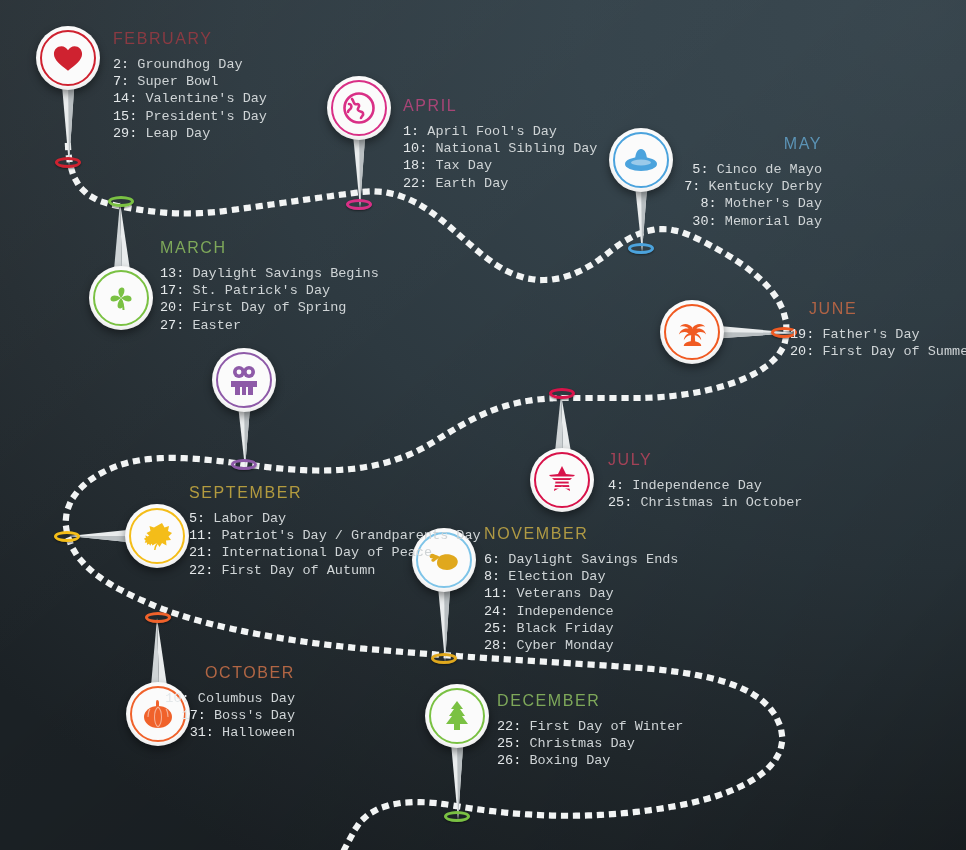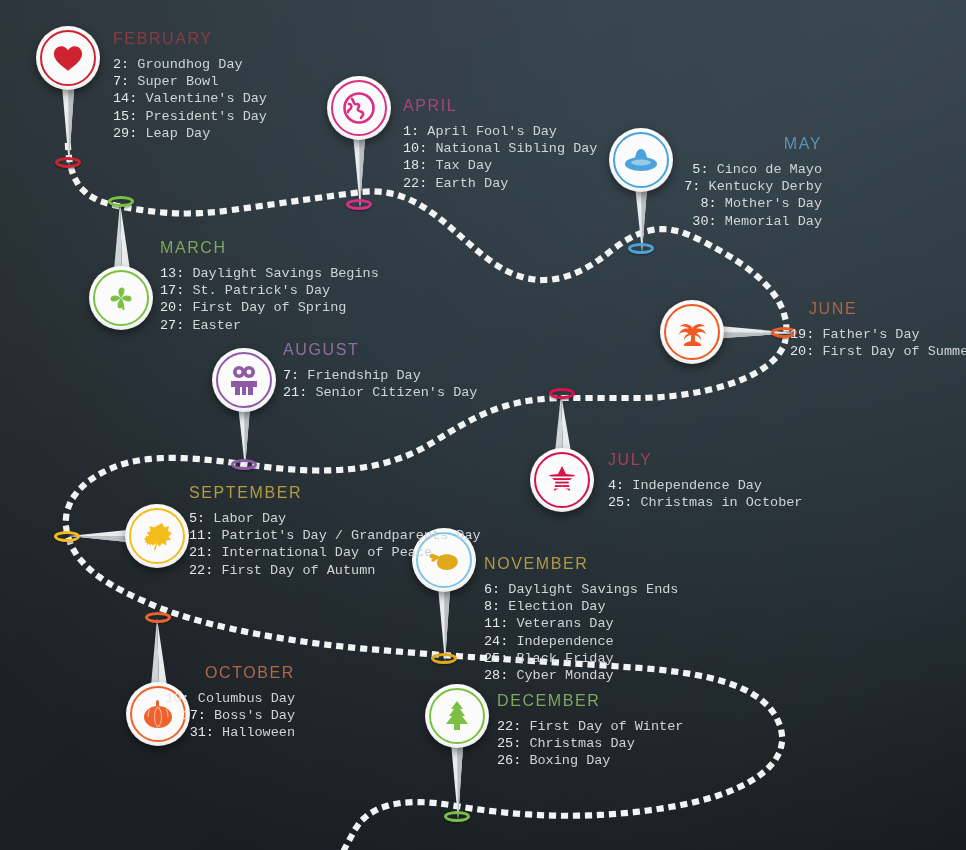--- a/index.html
+++ b/index.html
@@ -328,47 +328,40 @@
   </div>
 
   <div class="month" style="left:790px;top:299px;">
     <div class="m-title" style="color:#b06345;margin-left:19px;">JUNE</div>
     <ul class="m-list">
       <li><span class="d">19:</span> <span>Father's Day</span></li>
       <li><span class="d">20:</span> <span>First Day of Summer</span></li>
     </ul>
   </div>
 
-  <div class="month" style="left:283px;top:340px;">
-    <div class="m-title" style="color:#8e7099;">AUGUST</div>
-    <ul class="m-list">
-      <li><span class="d">7:</span> <span>Friendship Day</span></li>
-      <li><span class="d">21:</span> <span>Senior Citizen's Day</span></li>
-    </ul>
-  </div>
 
   <div class="month" style="left:608px;top:450px;">
     <div class="m-title" style="color:#a34257;">JULY</div>
     <ul class="m-list">
       <li><span class="d">4:</span> <span>Independence Day</span></li>
       <li><span class="d">25:</span> <span>Christmas in October</span></li>
     </ul>
   </div>
 
   <div class="month" style="left:189px;top:483px;">
     <div class="m-title" style="color:#b39b3f;">SEPTEMBER</div>
     <ul class="m-list">
       <li><span class="d">5:</span> <span>Labor Day</span></li>
       <li><span class="d">11:</span> <span>Patriot's Day / Grandparents Day</span></li>
       <li><span class="d">21:</span> <span>International Day of Peace</span></li>
       <li><span class="d">22:</span> <span>First Day of Autumn</span></li>
     </ul>
   </div>
 
-  <div class="month" style="left:484px;top:554px;">
+  <div class="month" style="left:484px;top:524px;">
     <div class="m-title" style="color:#b09a44;">NOVEMBER</div>
     <ul class="m-list">
       <li><span class="d">6:</span> <span>Daylight Savings Ends</span></li>
       <li><span class="d">8:</span> <span>Election Day</span></li>
       <li><span class="d">11:</span> <span>Veterans Day</span></li>
       <li><span class="d">24:</span> <span>Independence</span></li>
       <li><span class="d">25:</span> <span>Black Friday</span></li>
       <li><span class="d">28:</span> <span>Cyber Monday</span></li>
     </ul>
   </div>

